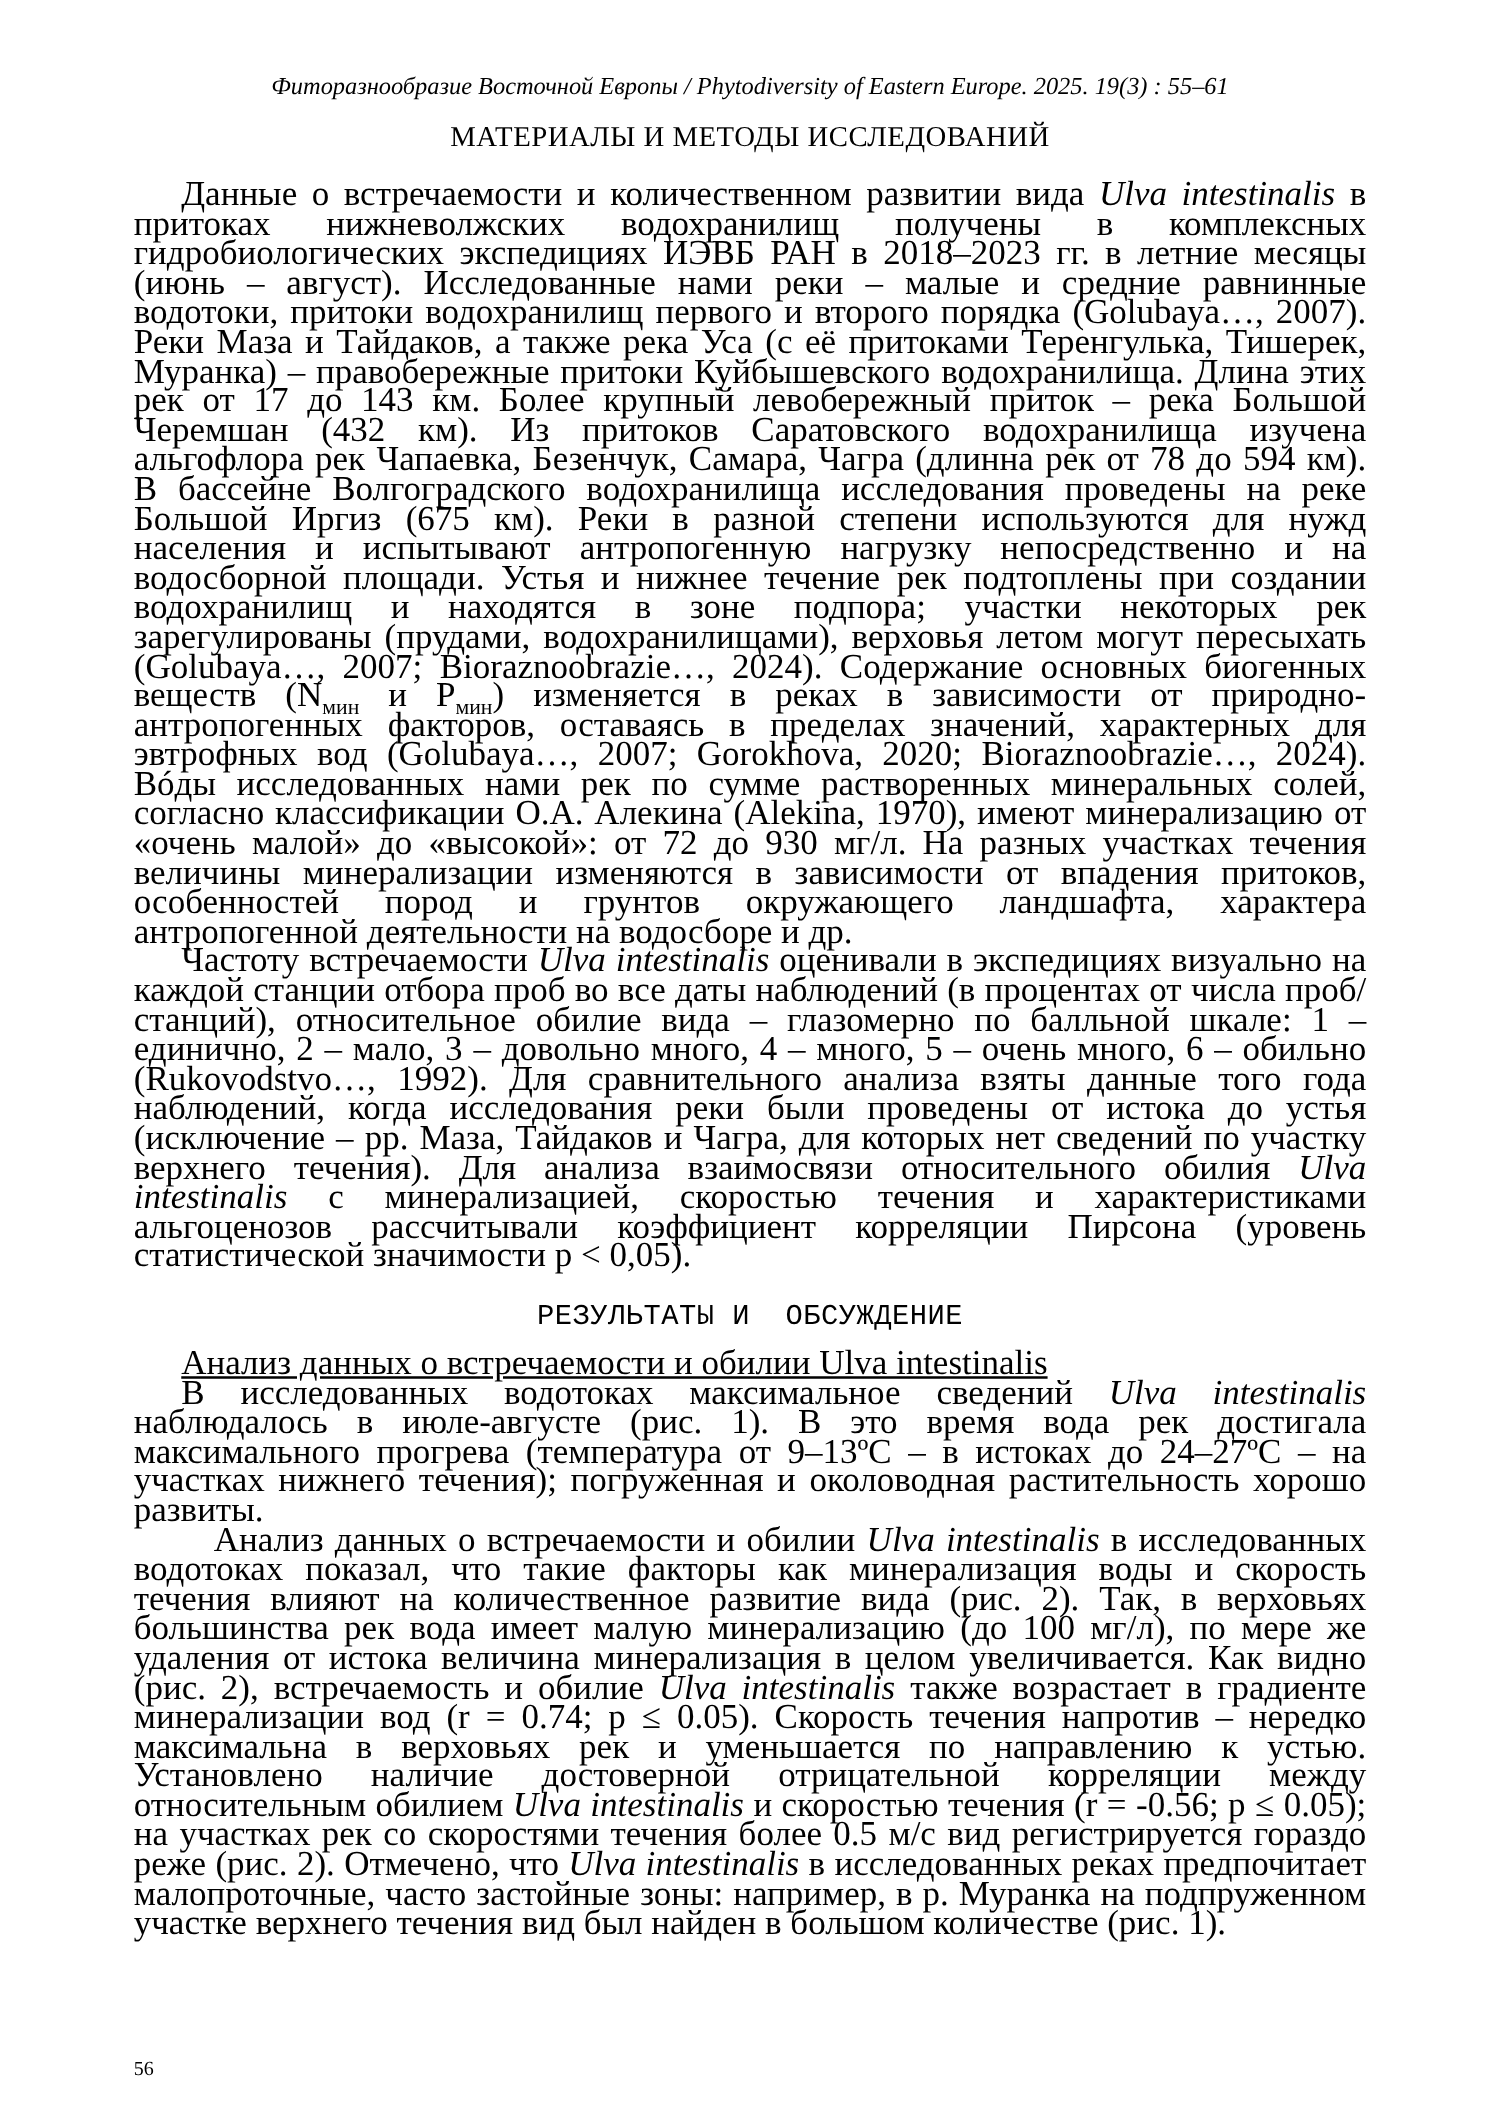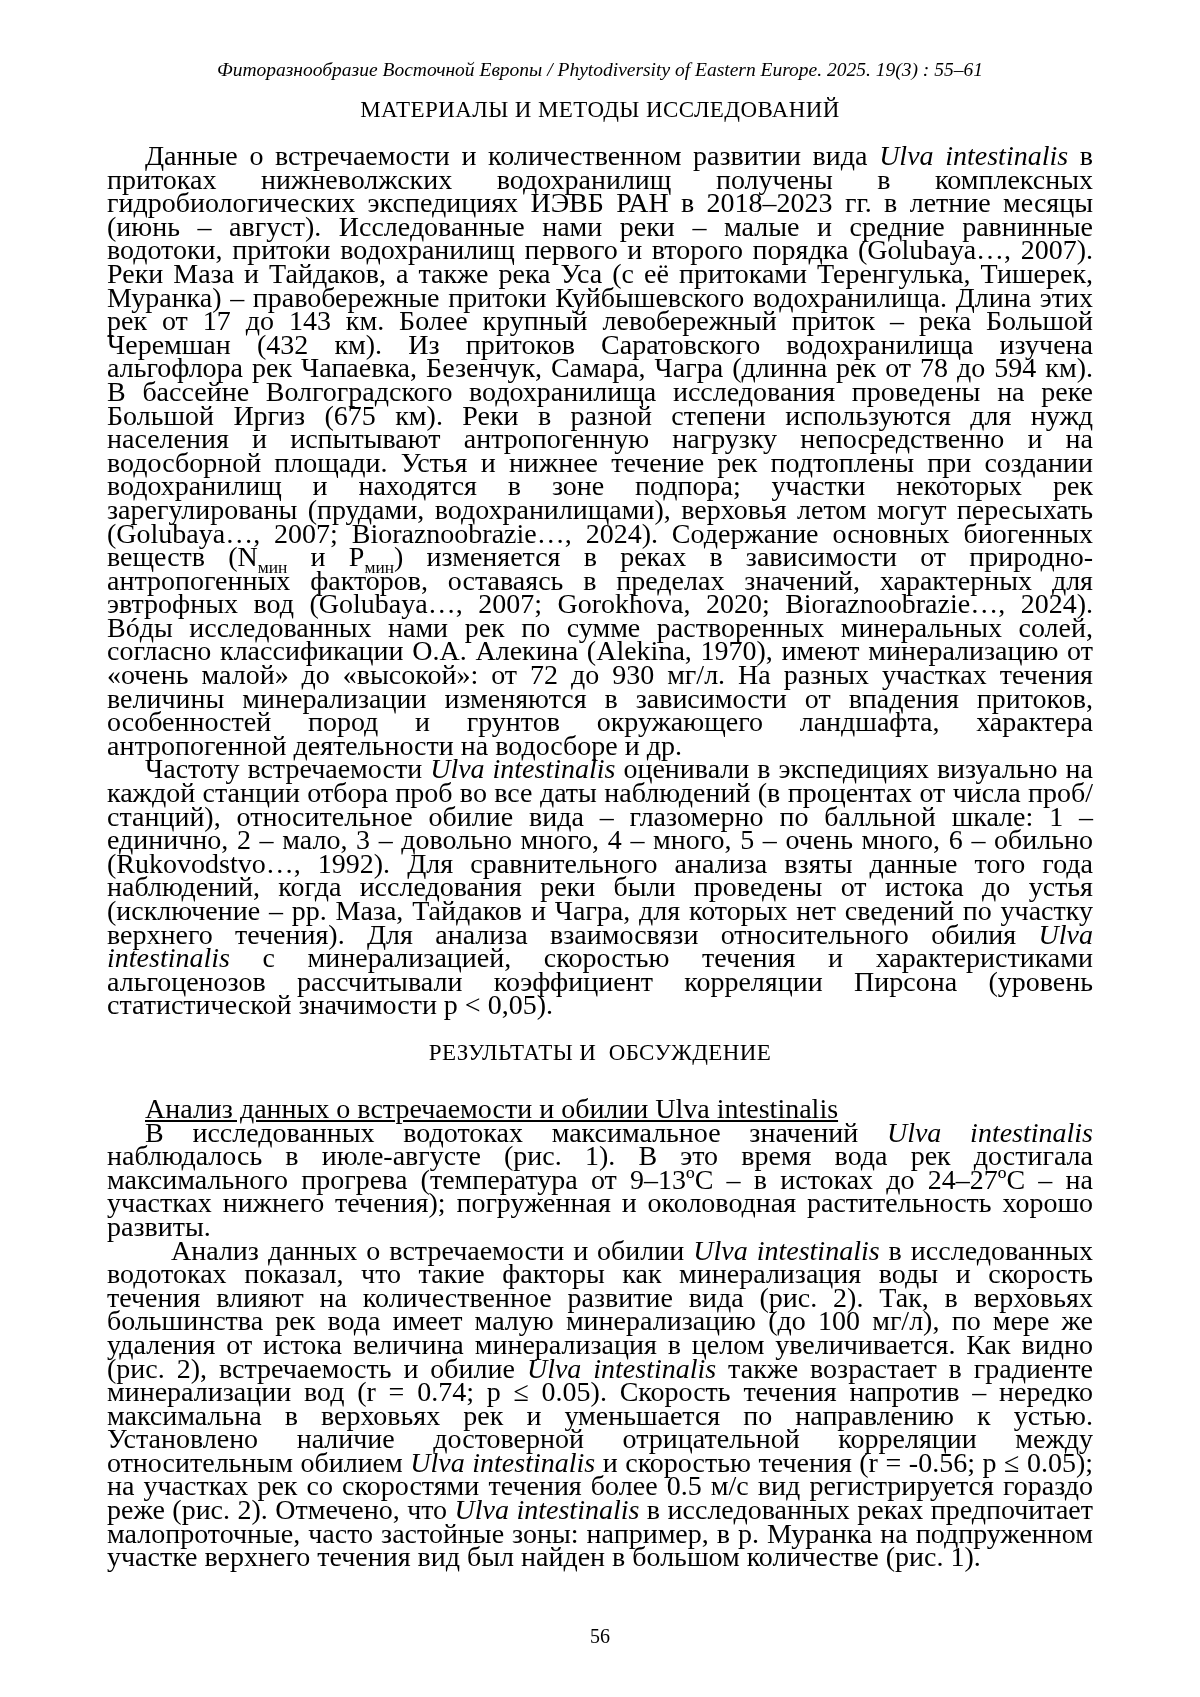--- a/index.html
+++ b/index.html
@@ -27,21 +27,22 @@
   .section-heading {
     text-align: center;
     font-size: 23px;
     letter-spacing: 0.4px;
     line-height: 24px;
     margin: 0 0 22px 0;
     white-space: pre-wrap;
   }
   .section-heading.results {
     margin-top: 24px;
-    margin-bottom: 32px;
+    margin-bottom: 14px;
+    font-family: Liberation Mono, monospace;
   }
   p.body {
     font-size: 28px;
     line-height: 23.6px;
     text-align: justify;
     text-indent: 38px;
     margin: 0;
   }
   p.indent-lg {
     text-indent: 64px;
@@ -54,41 +55,41 @@
     text-decoration: underline;
   }
   .it {
     font-style: italic;
   }
   sub.subscript {
     font-size: 0.62em;
     line-height: 0;
   }
   .page-number {
-    text-align: center;
-    font-size: 20px;
-    margin-top: 56px;
+    text-align: left;
+    font-size: 16px;
+    margin-top: 96px;
   }
 </style>
 </head>
 <body>
 
 <div class="page">
 
   <div class="running-head">Фиторазнообразие Восточной Европы / Phytodiversity of Eastern Europe. 2025. 19(3) : 55–61</div>
 
   <div class="section-heading">МАТЕРИАЛЫ И МЕТОДЫ ИССЛЕДОВАНИЙ</div>
 
   <p class="body"><span>Данные о встречаемости и количественном развитии вида </span><span class="it">Ulva intestinalis</span><span> в притоках нижневолжских водохранилищ получены в комплексных гидробиологических экспедициях ИЭВБ РАН в 2018–2023 гг. в летние месяцы (июнь – август). Исследованные нами реки – малые и средние равнинные водотоки, притоки водохранилищ первого и второго порядка (Golubaya…, 2007). Реки Маза и Тайдаков, а также река Уса (с её притоками Теренгулька, Тишерек, Муранка) – правобережные притоки Куйбышевского водохранилища. Длина этих рек от 17 до 143 км. Более крупный левобережный приток – река Большой Черемшан (432 км). Из притоков Саратовского водохранилища изучена альгофлора рек Чапаевка, Безенчук, Самара, Чагра (длинна рек от 78 до 594 км). В бассейне Волгоградского водохранилища исследования проведены на реке Большой Иргиз (675 км). Реки в разной степени используются для нужд населения и испытывают антропогенную нагрузку непосредственно и на водосборной площади. Устья и нижнее течение рек подтоплены при создании водохранилищ и находятся в зоне подпора; участки некоторых рек зарегулированы (прудами, водохранилищами), верховья летом могут пересыхать (Golubaya…, 2007; Bioraznoobrazie…, 2024). Содержание основных биогенных веществ (N</span><sub class="subscript">мин</sub><span> и P</span><sub class="subscript">мин</sub><span>) изменяется в реках в зависимости от природно-антропогенных факторов, оставаясь в пределах значений, характерных для эвтрофных вод (Golubaya…, 2007; Gorokhova, 2020; Bioraznoobrazie…, 2024). Вóды исследованных нами рек по сумме растворенных минеральных солей, согласно классификации О.А. Алекина (Alekina, 1970), имеют минерализацию от «очень малой» до «высокой»: от 72 до 930 мг/л. На разных участках течения величины минерализации изменяются в зависимости от впадения притоков, особенностей пород и грунтов окружающего ландшафта, характера антропогенной деятельности на водосборе и др.</span></p>
 
   <p class="body"><span>Частоту встречаемости </span><span class="it">Ulva intestinalis</span><span> оценивали в экспедициях визуально на каждой станции отбора проб во все даты наблюдений (в процентах от числа проб/станций), относительное обилие вида – глазомерно по балльной шкале: 1 – единично, 2 – мало, 3 – довольно много, 4 – много, 5 – очень много, 6 – обильно (Rukovodstvo…, 1992). Для сравнительного анализа взяты данные того года наблюдений, когда исследования реки были проведены от истока до устья (исключение – рр. Маза, Тайдаков и Чагра, для которых нет сведений по участку верхнего течения).  Для анализа взаимосвязи относительного обилия </span><span class="it">Ulva intestinalis</span><span> с минерализацией, скоростью течения и характеристиками альгоценозов рассчитывали коэффициент корреляции Пирсона (уровень статистической значимости p &lt; 0,05).</span></p>
 
   <div class="section-heading results">РЕЗУЛЬТАТЫ И  ОБСУЖДЕНИЕ</div>
 
   <p class="body subheading"><span class="u">Анализ данных о встречаемости и обилии Ulva intestinalis</span></p>
 
-  <p class="body"><span>В исследованных водотоках максимальное значений </span><span class="it">Ulva intestinalis</span><span> наблюдалось в июле-августе (рис. 1). В это время вода рек достигала максимального прогрева (температура  от 9–13ºС – в истоках  до 24–27ºС – на участках нижнего течения); погруженная и околоводная растительность хорошо развиты.</span></p>
+  <p class="body"><span>В исследованных водотоках максимальное сведений </span><span class="it">Ulva intestinalis</span><span> наблюдалось в июле-августе (рис. 1). В это время вода рек достигала максимального прогрева (температура  от 9–13ºС – в истоках  до 24–27ºС – на участках нижнего течения); погруженная и околоводная растительность хорошо развиты.</span></p>
 
   <p class="body indent-lg"><span>Анализ данных о встречаемости и обилии </span><span class="it">Ulva intestinalis</span><span> в исследованных водотоках показал, что такие факторы как минерализация воды и скорость течения влияют на количественное развитие вида (рис. 2). Так, в верховьях большинства рек вода имеет малую минерализацию (до 100 мг/л), по мере же удаления от истока величина минерализация в целом увеличивается. Как видно (рис. 2), встречаемость и обилие </span><span class="it">Ulva intestinalis</span><span> также возрастает в градиенте минерализации вод (r = 0.74; p ≤ 0.05). Скорость течения напротив – нередко максимальна в верховьях рек и уменьшается по направлению к устью. Установлено наличие достоверной отрицательной корреляции между относительным обилием </span><span class="it">Ulva intestinalis</span><span> и скоростью течения (r = -0.56; p ≤ 0.05); на участках рек со скоростями течения более 0.5 м/с вид регистрируется гораздо реже (рис. 2). Отмечено, что </span><span class="it">Ulva intestinalis</span><span> в исследованных реках предпочитает малопроточные, часто застойные зоны: например, в р. Муранка на подпруженном участке верхнего течения вид был найден в большом количестве (рис. 1).</span></p>
 
   <div class="page-number">56</div>
 
 </div>
 
 </body></html>

